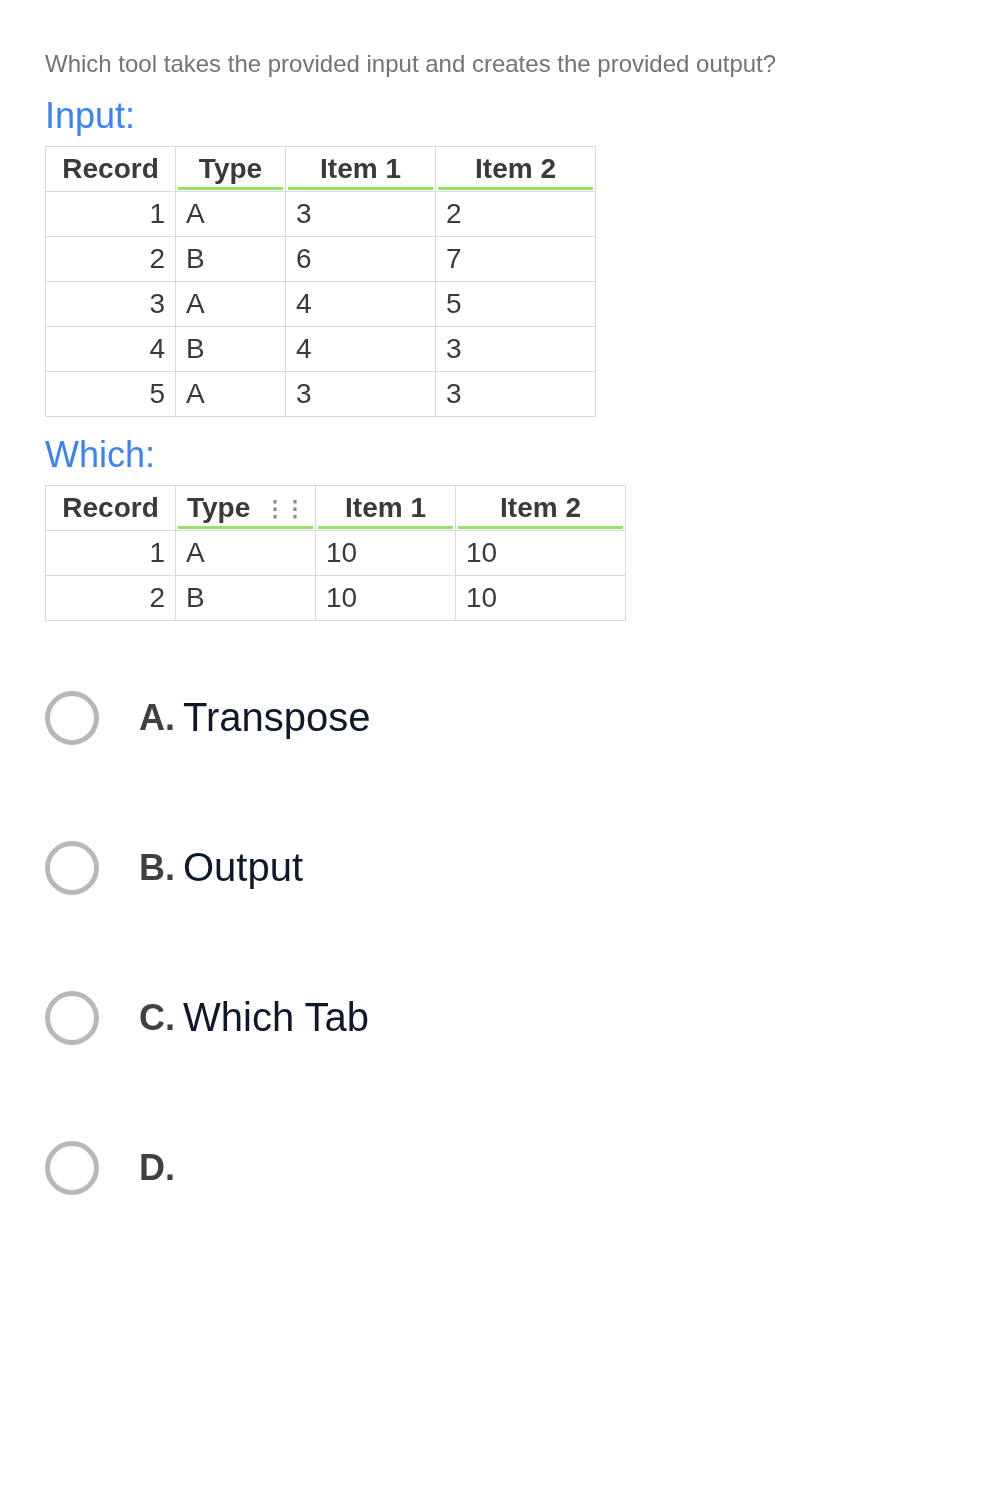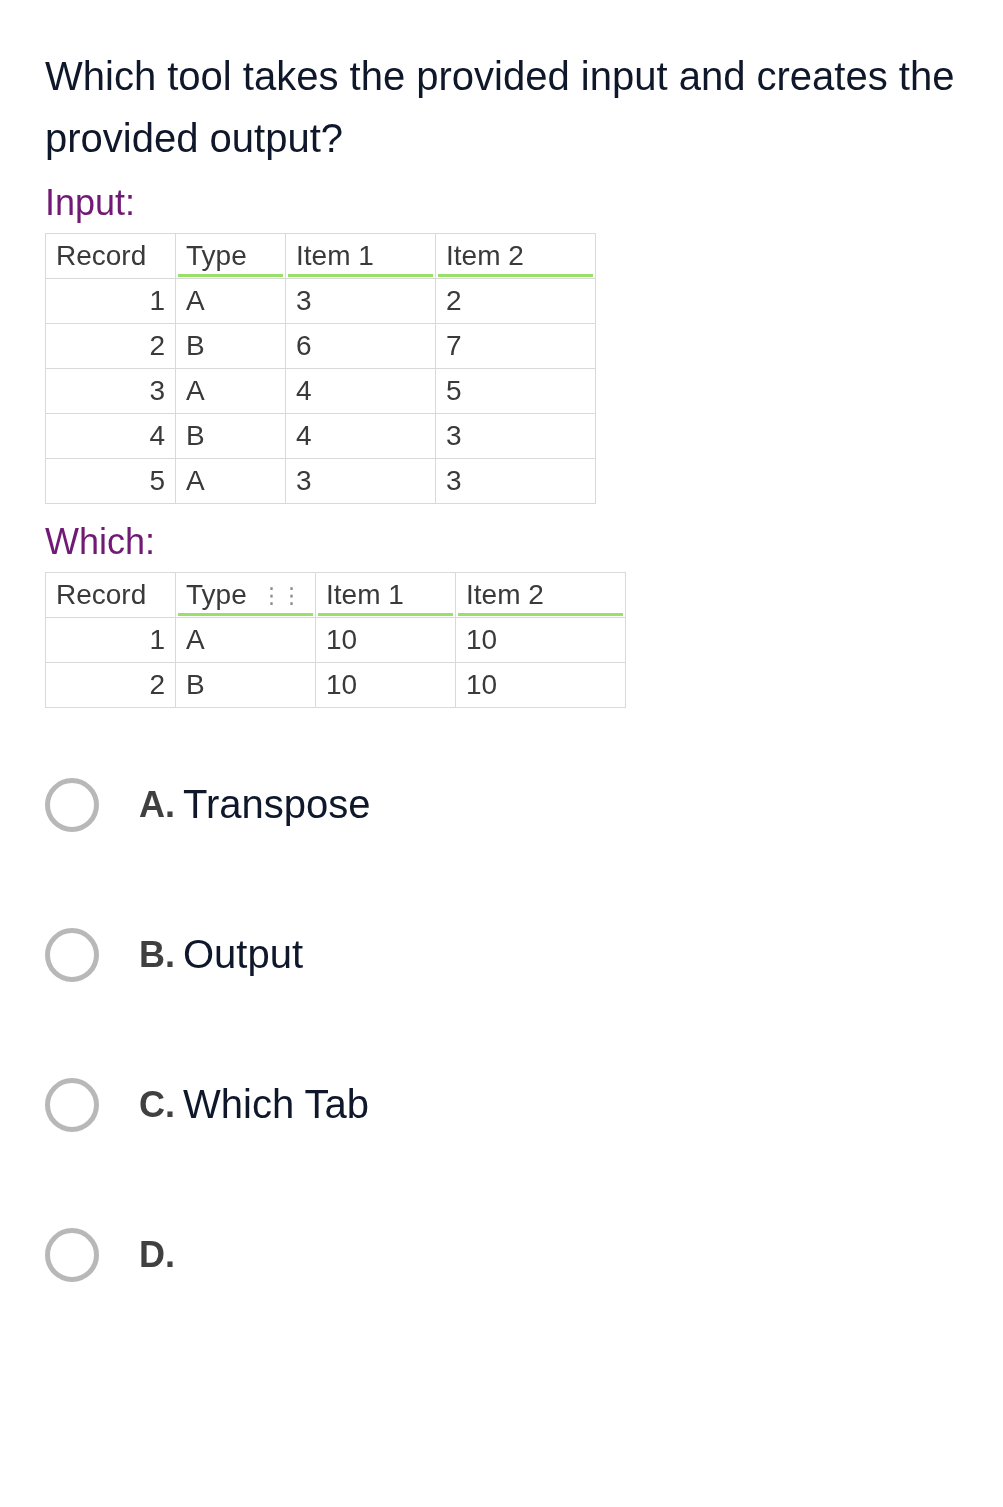--- a/index.html
+++ b/index.html
@@ -4,47 +4,47 @@
 <style>
   * { box-sizing: border-box; margin: 0; padding: 0; }
   body {
     font-family: Arial, Helvetica, sans-serif;
     background: #ffffff;
     width: 1003px;
     padding: 45px;
     color: #4a4a4a;
   }
   .question-text {
-    font-size: 40px;
+    font-size: 24px;
     line-height: 1.55;
-    color: #0f172a;
+    color: #737373;
     margin-bottom: 6px;
   }
   .section-label {
     font-size: 36px;
     line-height: 1.55;
-    color: #701a75;
+    color: #3b82f6;
     margin-top: 6px;
   }
   table.data-table {
     border-collapse: collapse;
     margin-top: 2px;
     margin-bottom: 10px;
     background: #ffffff;
   }
   table.data-table th, table.data-table td {
     border: 1px solid #d9d9d9;
     font-size: 28px;
     color: #3a3a3a;
     vertical-align: middle;
   }
   table.data-table th {
-    font-weight: normal;
+    font-weight: bold;
     padding: 6px 10px 6px 10px;
-    text-align: left;
+    text-align: center;
     position: relative;
     background: #ffffff;
   }
   .underline-th::after {
     content: "";
     position: absolute;
     left: 2px;
     right: 2px;
     bottom: 1px;
     height: 3px;

